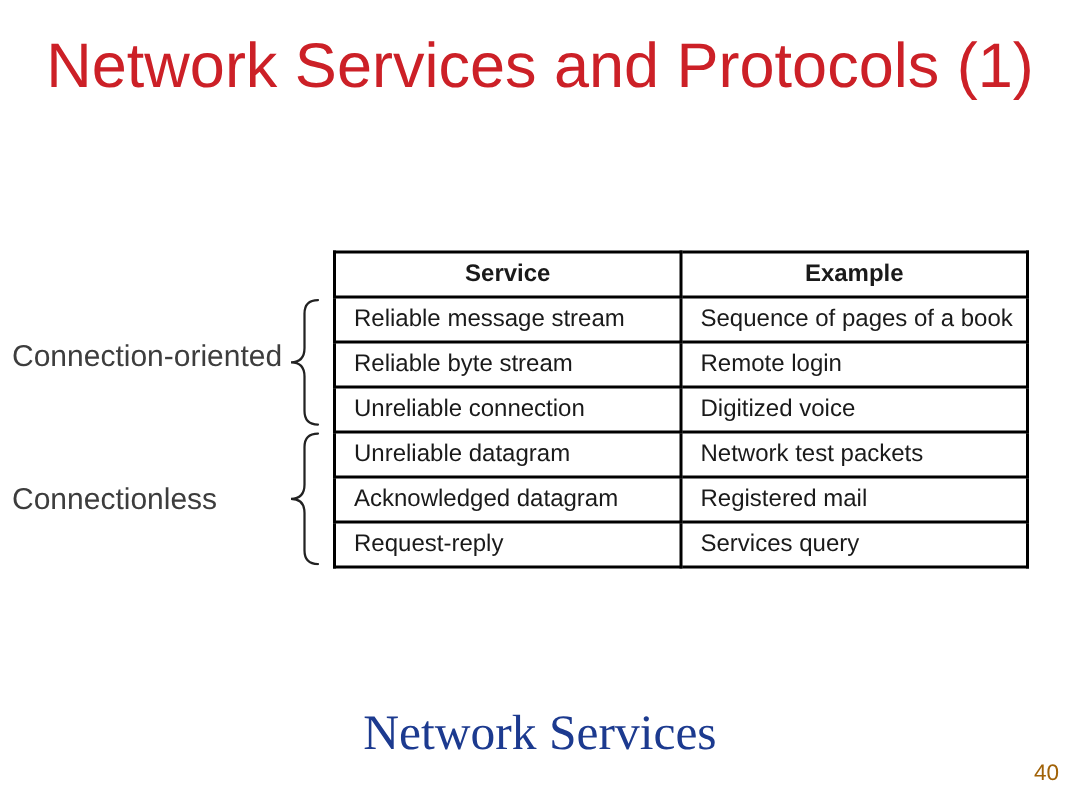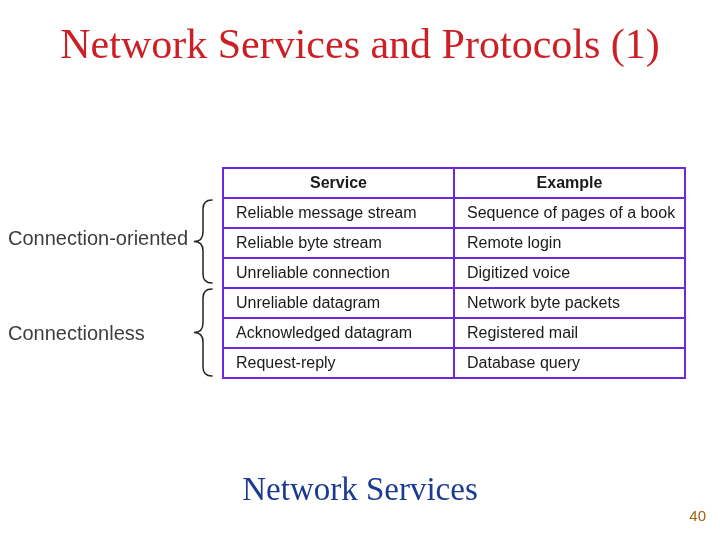--- a/index.html
+++ b/index.html
@@ -14,39 +14,39 @@
     background: #ffffff;
     overflow: hidden;
     font-family: "Liberation Sans", sans-serif;
   }
   .slide-title {
     position: absolute;
     left: 0;
     right: 0;
     top: 20px;
     text-align: center;
-    font-family: Liberation Serif, serif;
+    font-family: Liberation Sans, sans-serif;
     font-size: 42px;
     font-weight: normal;
     color: #cc2027;
     letter-spacing: 0px;
     white-space: nowrap;
   }
   .svc-table {
     position: absolute;
     left: 222px;
     top: 167px;
     width: 464px;
     border-collapse: collapse;
     table-layout: fixed;
     font-size: 16px;
     color: #1a1a1a;
   }
   .svc-table th, .svc-table td {
-    border: 2px solid #6d28d9;
+    border: 2px solid #000000;
     height: 28px;
     padding: 0;
     overflow: hidden;
     white-space: nowrap;
   }
   .svc-table th {
     font-weight: bold;
     text-align: center;
     font-size: 16px;
   }
@@ -139,29 +139,29 @@
       <tr>
         <td>Reliable byte stream</td>
         <td>Remote login</td>
       </tr>
       <tr>
         <td>Unreliable connection</td>
         <td>Digitized voice</td>
       </tr>
       <tr>
         <td>Unreliable datagram</td>
-        <td>Network byte packets</td>
+        <td>Network test packets</td>
       </tr>
       <tr>
         <td>Acknowledged datagram</td>
         <td>Registered mail</td>
       </tr>
       <tr>
         <td>Request-reply</td>
-        <td>Database query</td>
+        <td>Services query</td>
       </tr>
     </tbody>
   </table>
 
   <div class="slide-caption">Network Services</div>
 
   <div class="page-number">40</div>
 
 </div>
 

